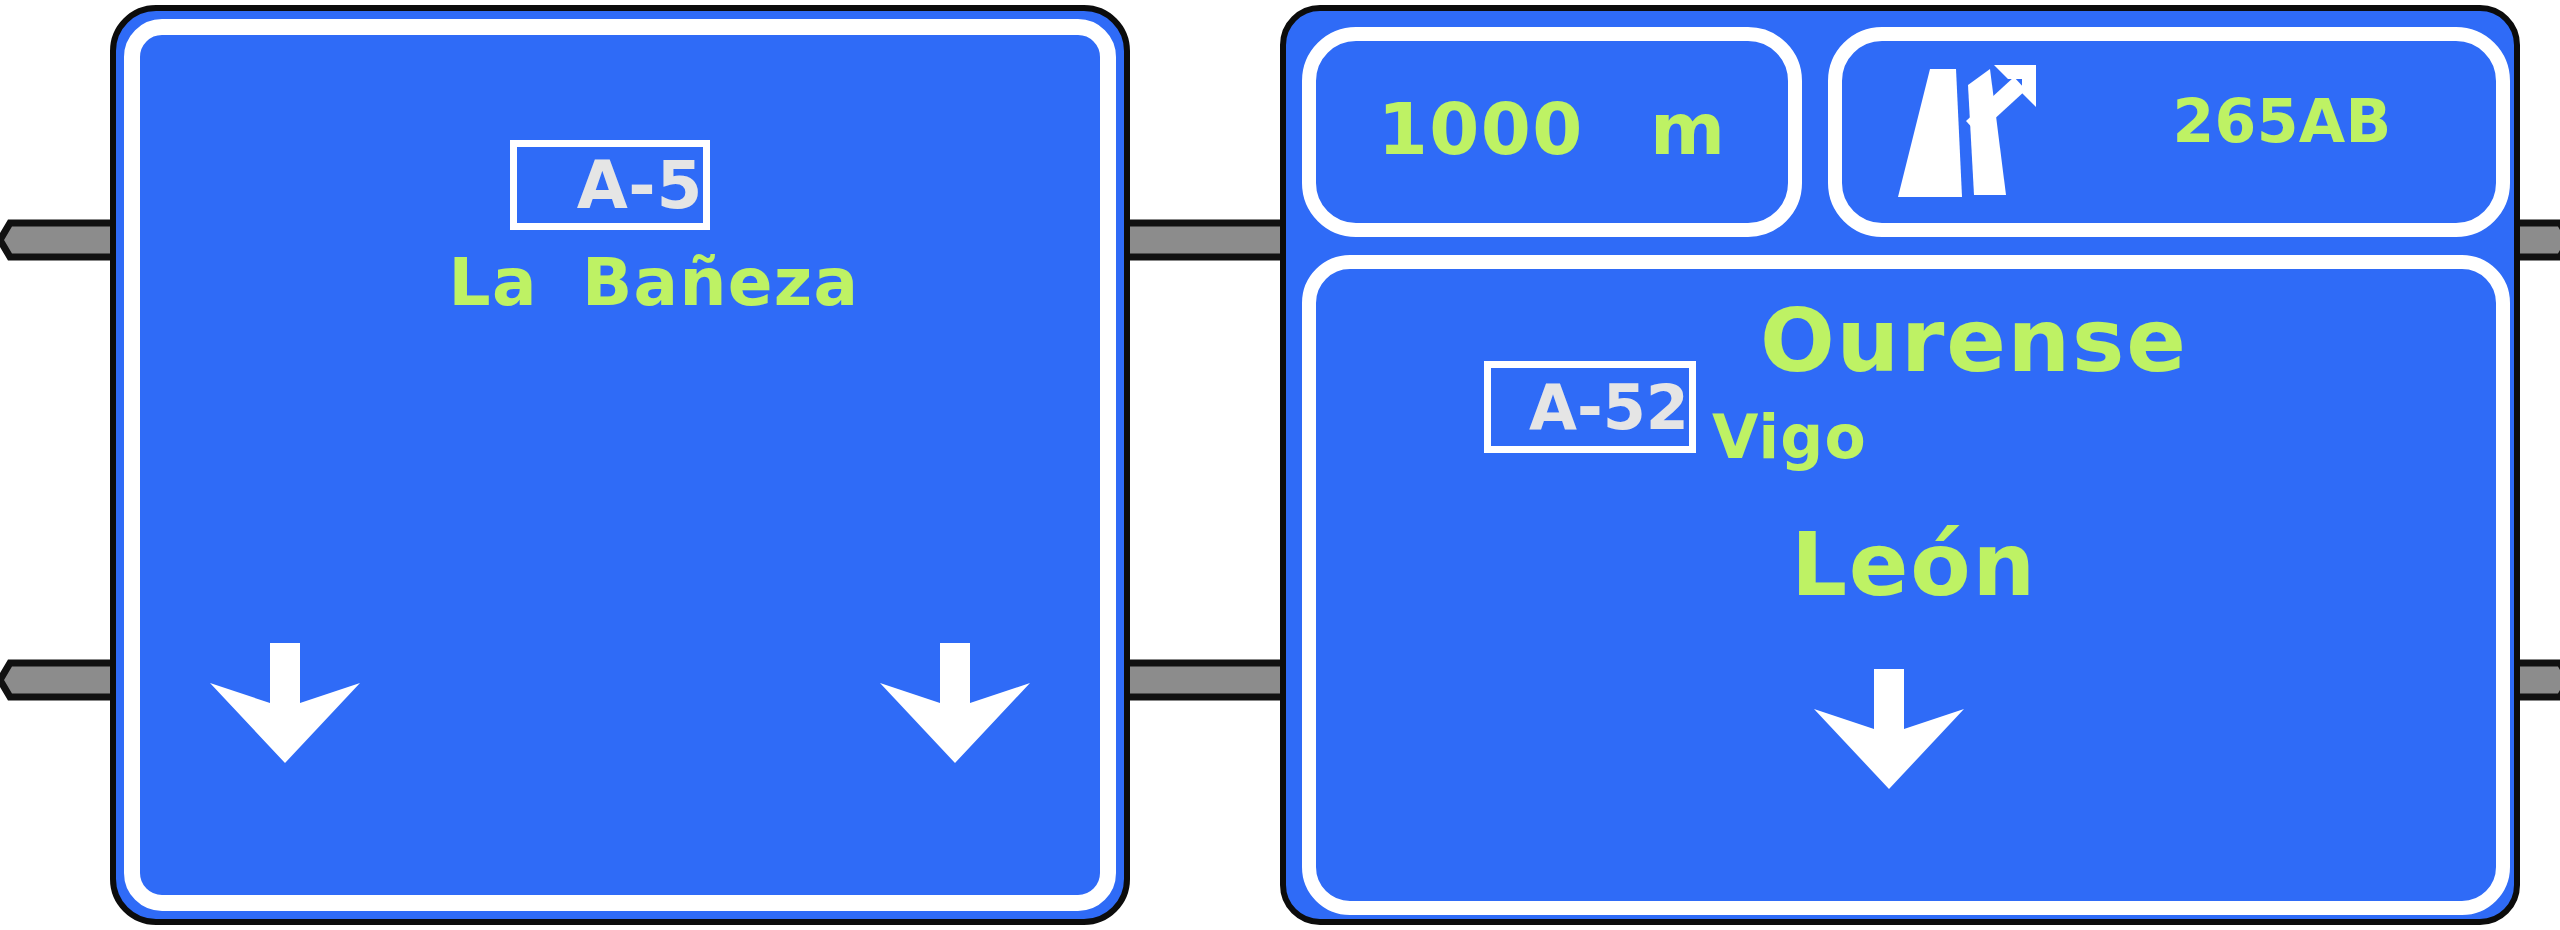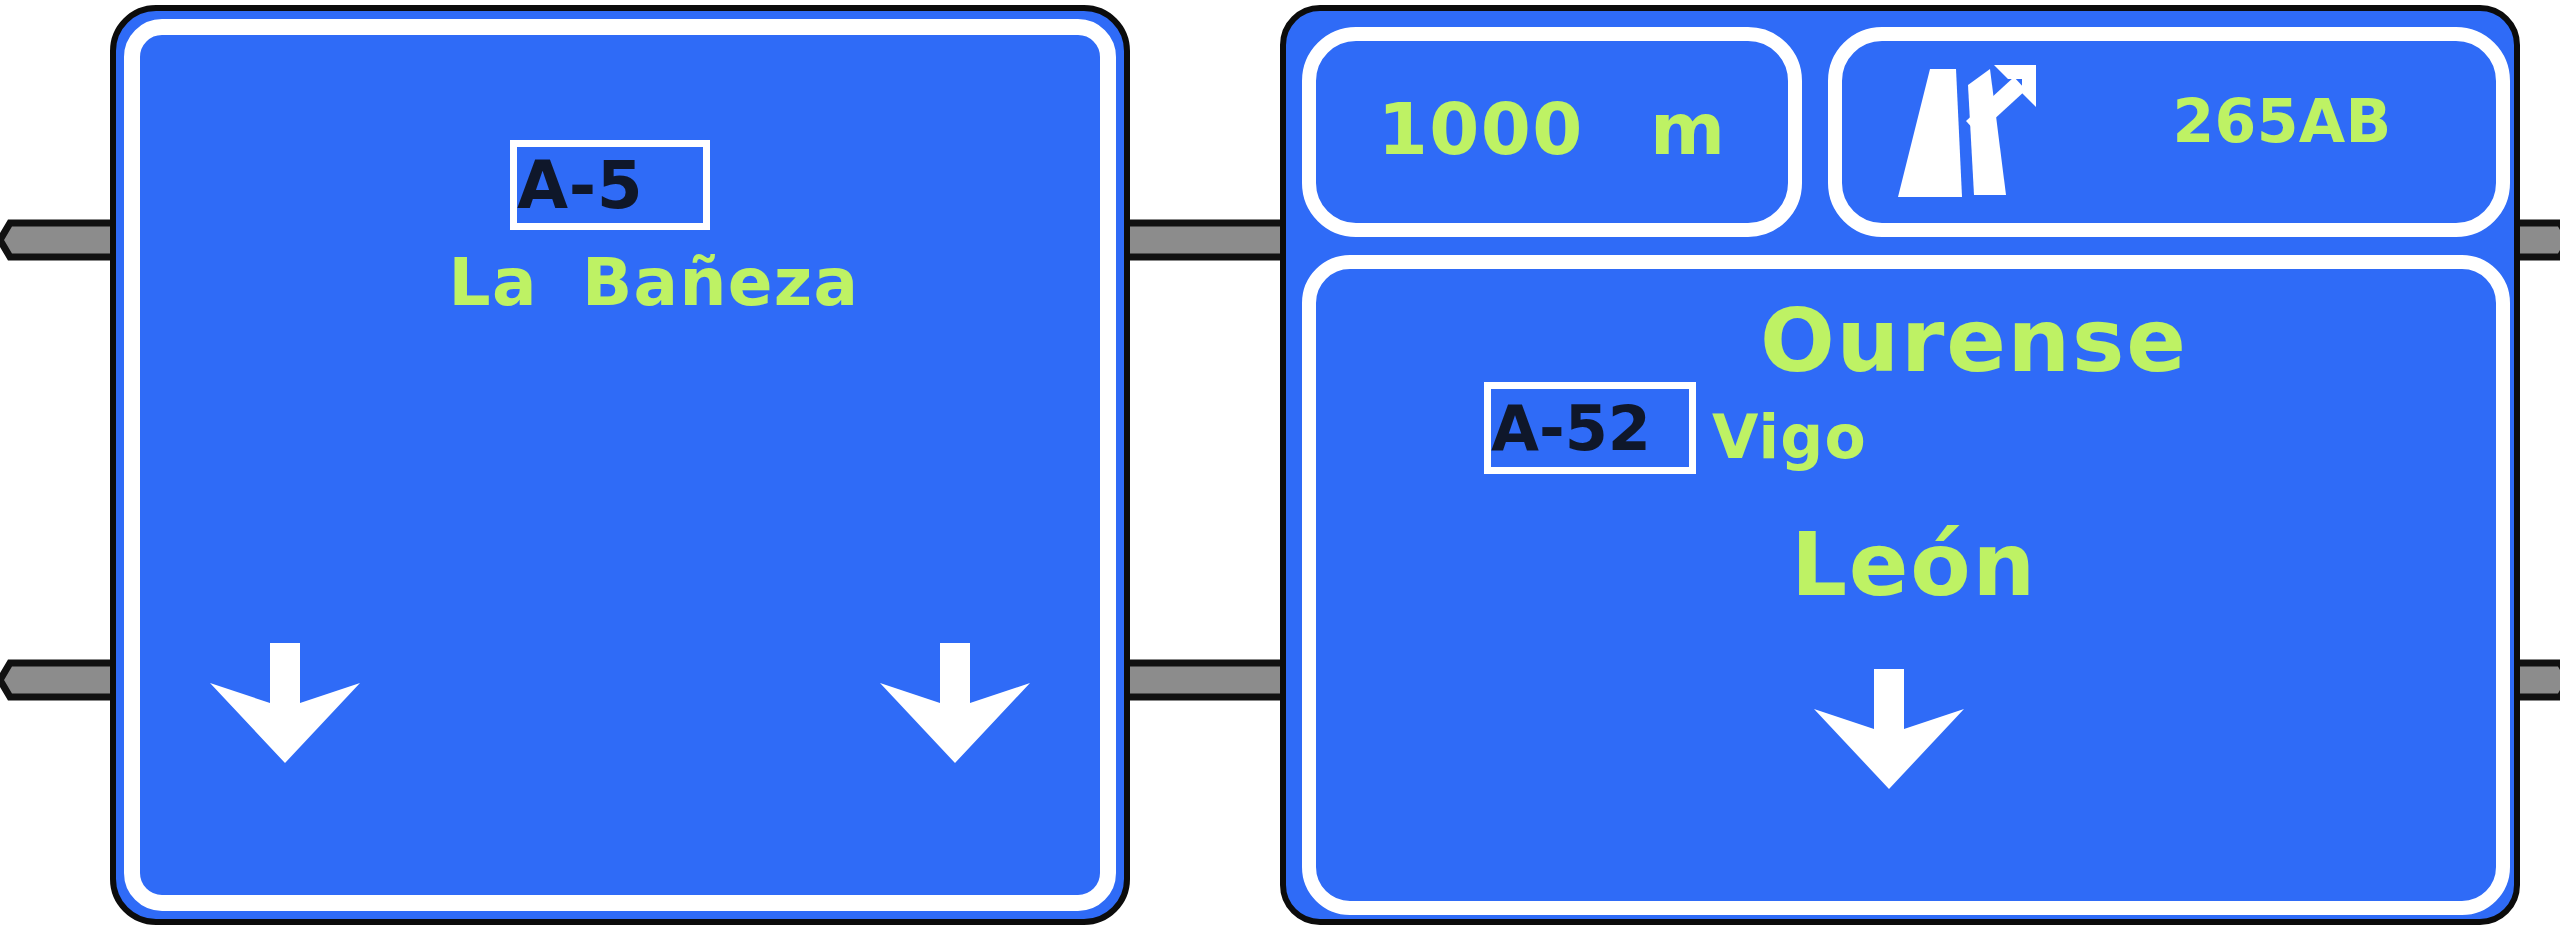--- a/index.html
+++ b/index.html
@@ -15,21 +15,21 @@
   .inner-box{position:absolute;border:14px solid #ffffff;background:#2f6bf7;
              box-sizing:border-box;}
 
   
   .txt{position:absolute;color:#bef264;font-weight:bold;white-space:nowrap;
        letter-spacing:.02em;line-height:1;}
 
   
   .shield{position:absolute;border:7px solid #ffffff;background:#2f6bf7;
           box-sizing:border-box;display:flex;align-items:center;
-          justify-content:flex-start;color:#0f172a;font-weight:bold;white-space:nowrap;}
+          justify-content:flex-end;color:#e5e5e5;font-weight:bold;white-space:nowrap;}
 
   .arrow{position:absolute;}
   .pictogram{position:absolute;}
 </style>
 </head>
 <body>
 
 <div id="stage">
 
   <svg class="pictogram" style="left:0px;top:215px;width:140px;height:50px;" viewBox="0 0 140 50">
@@ -91,21 +91,21 @@
 
         <polygon points="84,58 132,14 144,27 96,71" fill="#ffffff"></polygon>
 
         <polygon points="112,2 154,2 154,44 140,30 140,16 126,16" fill="#ffffff"></polygon>
       </svg>
       <div class="txt" style="left:240px;top:50px;width:400px;text-align:center;font-size:60px;letter-spacing:.005em;">265AB</div>
     </div>
 
     <div class="inner-box" style="left:16px;top:244px;width:1208px;height:660px;border-radius:48px;">
 
-      <div class="shield" style="left:168px;top:92px;width:212px;height:92px;font-size:62px;margin-top:21px;">
+      <div class="shield" style="left:168px;top:92px;width:212px;height:92px;font-size:62px;">
         <span>A-52</span>
       </div>
       <div class="txt" style="left:396px;top:28px;font-size:88px;margin-left:48px;">Ourense</div>
       <div class="txt" style="left:396px;top:138px;font-size:60px;">Vigo</div>
 
       <div class="txt" style="left:460px;top:252px;font-size:88px;margin-left:15px;">León</div>
 
       <svg class="arrow" style="left:498px;top:400px;width:150px;height:120px;" viewBox="0 0 150 120">
         <path d="M60 0 H90 V60 L150 40 L75 120 L0 40 L60 60 Z" fill="#ffffff"></path>
       </svg>

